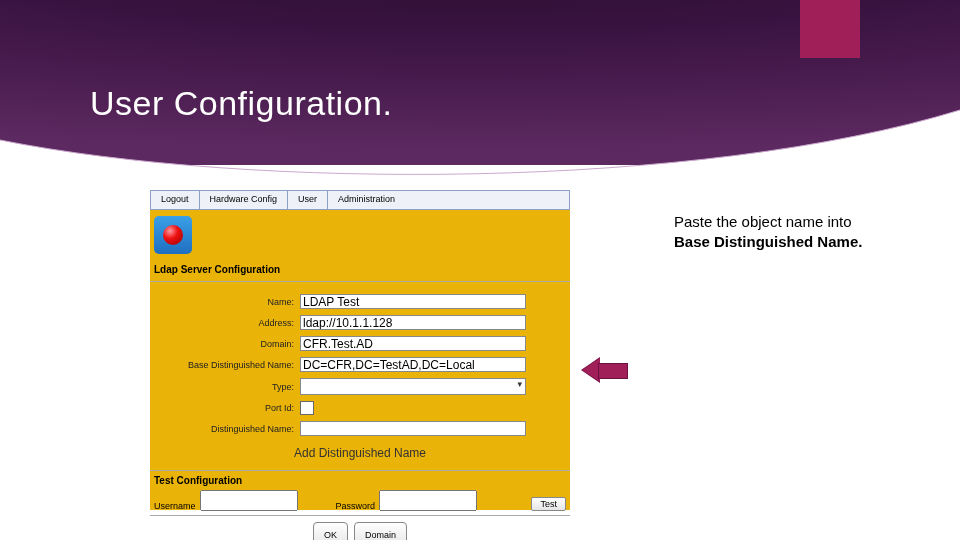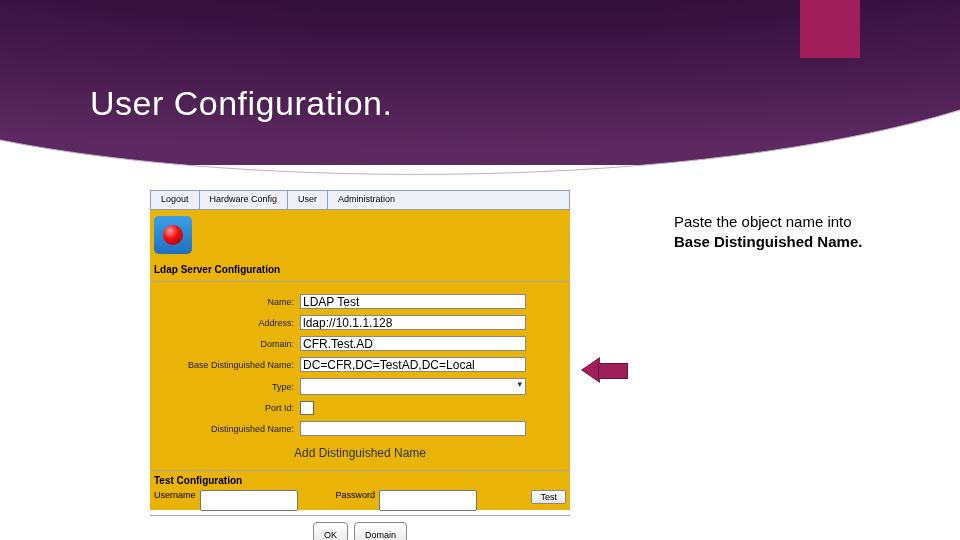--- a/index.html
+++ b/index.html
@@ -24,21 +24,21 @@
   .row{display:flex;align-items:center;margin:6px 0}
   .row label{width:140px;text-align:right;padding-right:6px;color:#222}
   .row input[type=text]{height:13px;font-size:12px;border:1px solid #888;padding:0 2px;background:#fff}
   .w220{width:220px}.w90{width:90px}
   .sel{width:224px;height:15px;border:1px solid #888;position:relative;background:#fff}
   .sel::after{content:"▾";position:absolute;right:3px;top:0;font-size:9px;color:#333}
   .chk{width:12px;height:12px;border:1px solid #666;background:#fff}
   .linkish{font-size:12px;text-align:center;padding:4px 0;color:#333}
   .test{border-top:1px solid #aaa;padding:4px}
   .test .hd{font-size:10px;font-weight:bold;margin-bottom:4px}
-  .test .line{display:flex;align-items:flex-start;gap:4px;font-size:9px}
+  .test .line{display:flex;align-items:flex-end;gap:4px;font-size:9px}
   .btnrow{display:flex;justify-content:center;gap:6px;padding:6px 0;border-top:1px solid #aaa}
   .btn{font-size:9px;height:16px;padding:12px 10px;border:1px solid #888;
        background:linear-gradient(#fff,#e5e5e5);border-radius:4px;display:flex;align-items:center}
   .smallbtn{font-size:9px;height:14px;padding:0 8px;border:1px solid #888;
             background:linear-gradient(#fff,#e5e5e5);border-radius:2px}
   
   .arrow{position:absolute;left:582px;top:358px;width:44px;height:24px}
   .arrow .shaft{position:absolute;left:16px;top:5px;width:28px;height:14px;background:#a01f59;border:1px solid #6b1040}
   .arrow .head{position:absolute;left:0;top:0;width:0;height:0;
                border-top:12px solid transparent;border-bottom:12px solid transparent;border-right:18px solid #a01f59}

